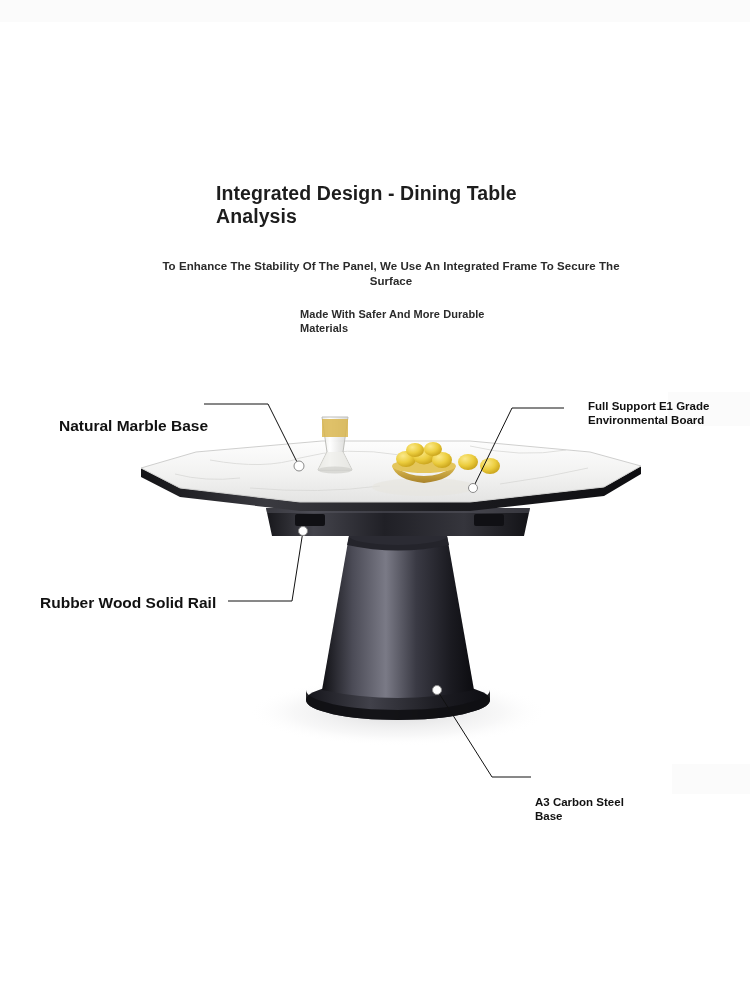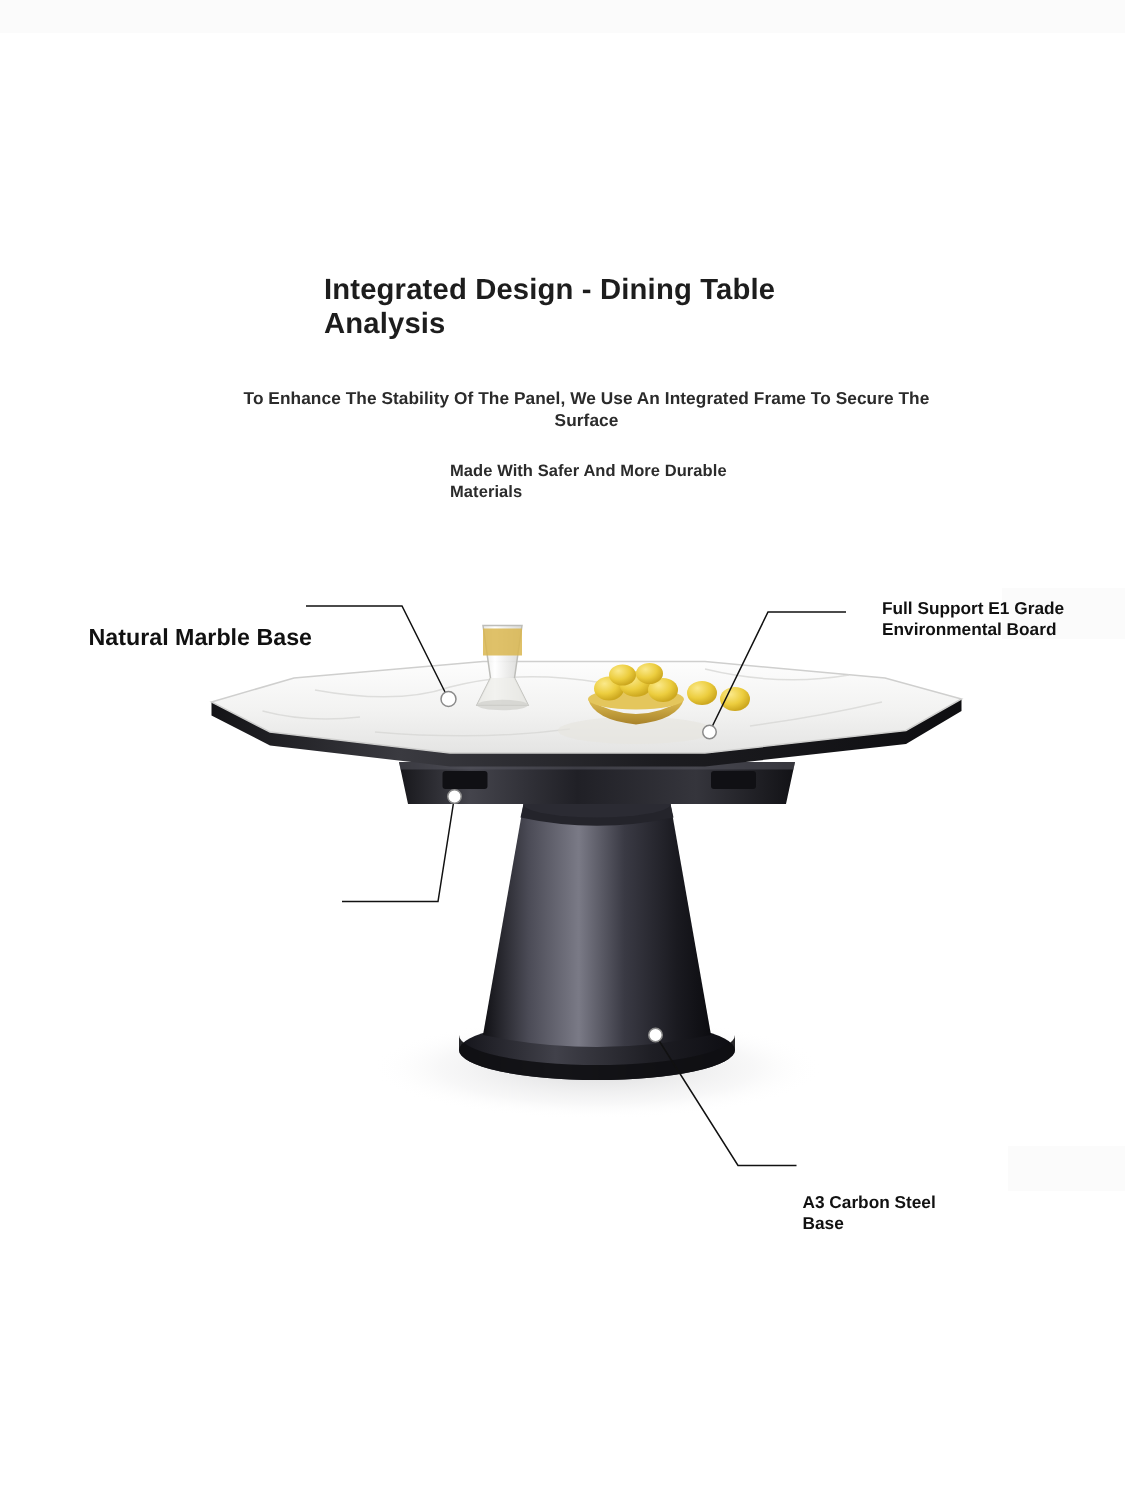--- a/index.html
+++ b/index.html
@@ -245,20 +245,21 @@
     <g>
       <circle cx="299" cy="466" r="5" fill="#ffffff" stroke="#8a8a8a" stroke-width="1"></circle>
       <circle cx="303" cy="531" r="4.5" fill="#ffffff" stroke="#8a8a8a" stroke-width="1"></circle>
       <circle cx="473" cy="488" r="4.5" fill="#ffffff" stroke="#8a8a8a" stroke-width="1"></circle>
       <circle cx="437" cy="690" r="4.5" fill="#ffffff" stroke="#8a8a8a" stroke-width="1"></circle>
     </g>
   </svg>
 
   <div class="callout big" id="label-marble">Natural Marble Base</div>
 
+  <div class="callout big" id="label-rail">Rubber Wood Solid Rail</div>
 
   <div class="callout small" id="label-board">Full Support E1 Grade
 Environmental Board</div>
 
   <div class="callout small" id="label-steel">A3 Carbon Steel
 Base</div>
 
 </div>
 
 </body></html>

